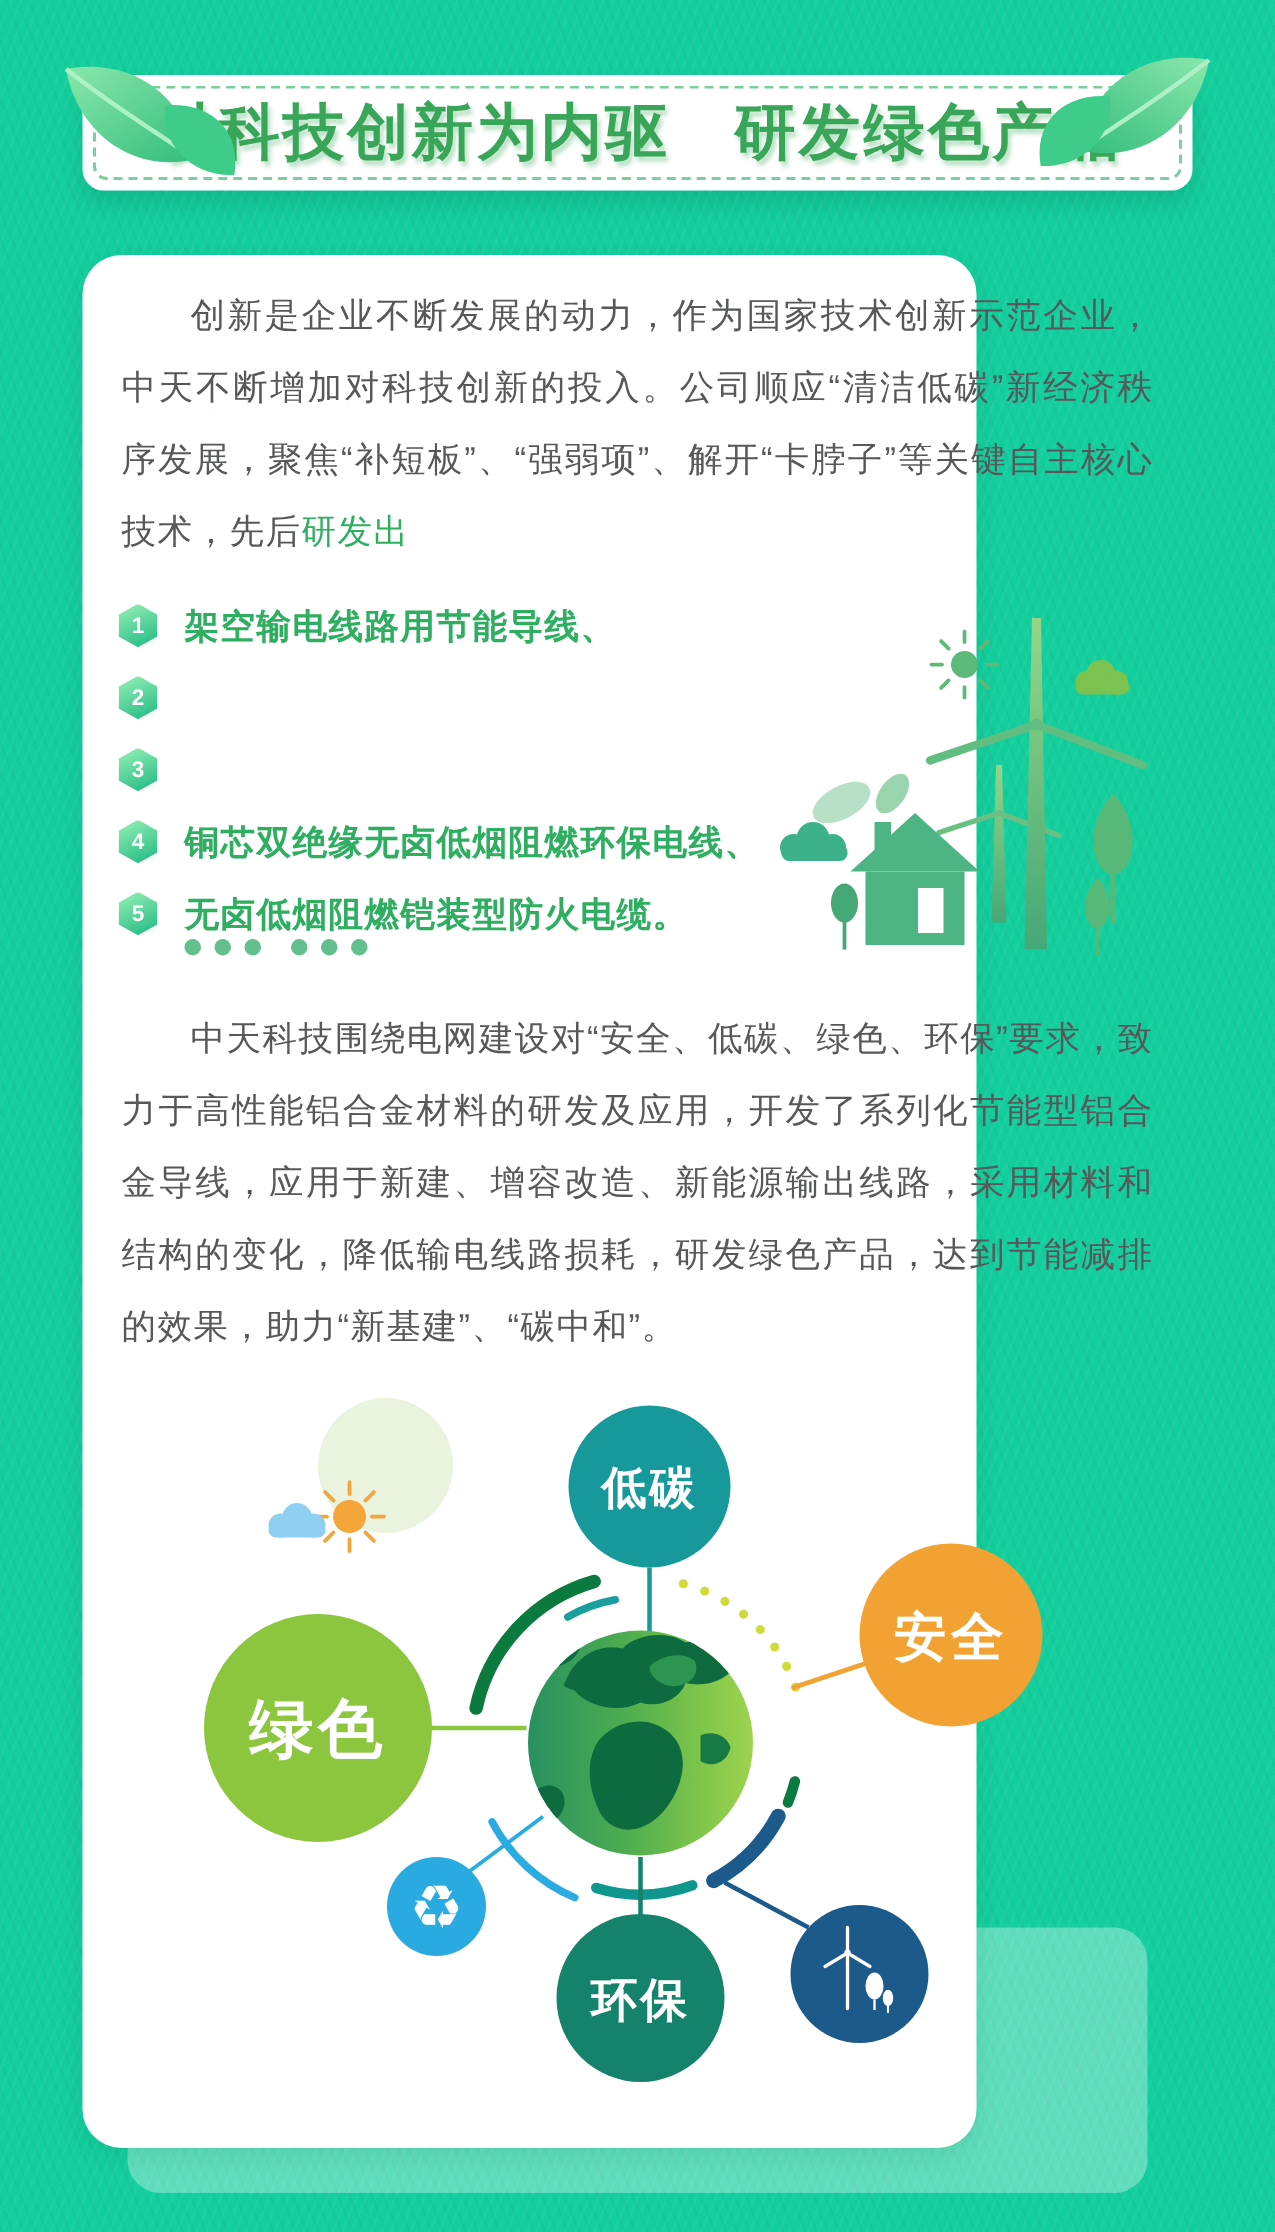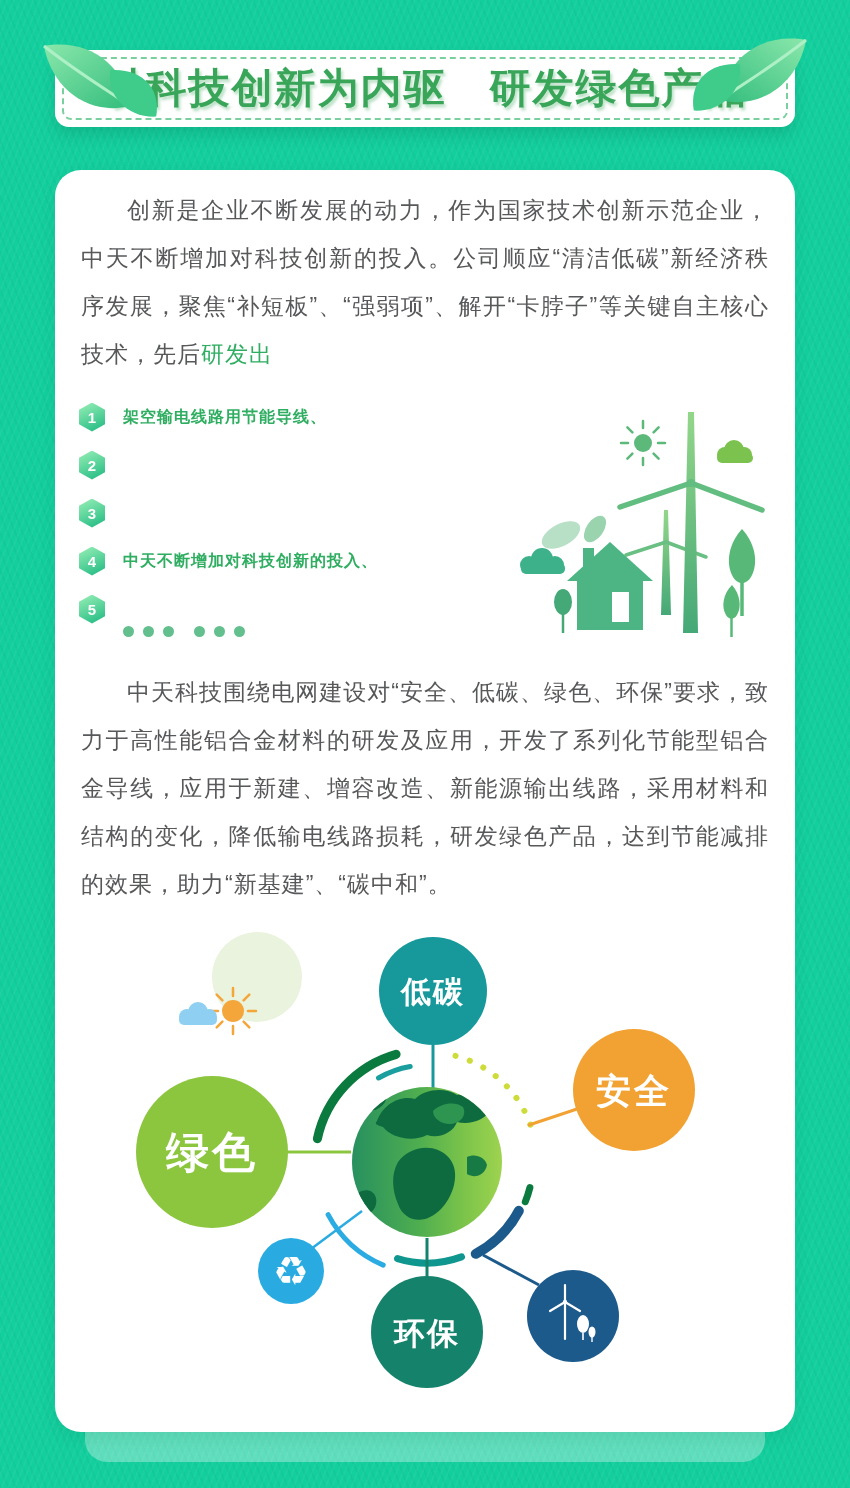--- a/index.html
+++ b/index.html
@@ -30,21 +30,21 @@
   }
   .leaves{ position:absolute; z-index:3; }
   .leaves-left{ left:34px; top:36px; }
   .leaves-right{ right:34px; top:30px; transform:scaleX(-1); }
   
   .card-echo{
     position:absolute; left:85px; top:1285px; width:680px; height:177px;
     background:rgba(255,255,255,0.32); border-radius:22px; z-index:0;
   }
   .card{
-    position:absolute; left:55px; top:170px; width:740px; height:1262px;
+    position:absolute; left:55px; top:170px; width:596px; height:1262px;
     background:#ffffff; border-radius:26px; z-index:1;
     box-shadow:0 6px 16px rgba(0,90,60,0.10);
   }
   .para{
     position:absolute; left:26px; width:688px;
     font-size:23px; line-height:48px; color:#57585a;
     letter-spacing:1px; text-indent:2em; text-align:justify;
   }
   .p1{ top:16px; }
   .p2{ top:498px; }
@@ -52,21 +52,21 @@
   
   .plist{ position:absolute; left:24px; top:223px; list-style:none; z-index:2; }
   .plist li{ display:flex; align-items:center; height:48px; }
   .hex-badge{
     width:26px; height:29px; flex:0 0 26px; margin-right:18px;
     clip-path:polygon(50% 0, 100% 25%, 100% 75%, 50% 100%, 0 75%, 0 25%);
     background:linear-gradient(155deg,#8ceab0 10%,#2ec089 85%);
     color:#fff; font-size:15px; font-weight:bold;
     display:flex; align-items:center; justify-content:center;
   }
-  .plist-text{ font-size:16px; font-weight:bold; color:#2fae62; letter-spacing:1px; white-space:nowrap; }
+  .plist-text{ font-size:23px; font-weight:bold; color:#2fae62; letter-spacing:1px; white-space:nowrap; }
   .dots-row{ position:absolute; left:68px; top:456px; display:flex; }
   .dots-row span{ width:11px; height:11px; border-radius:50%; background:#63bf8d; margin-right:9px; }
   .dots-row span:nth-child(3){ margin-right:20px; }
   
   .illu{ position:absolute; left:458px; top:225px; z-index:1; }
   .diagram{ position:absolute; left:60px; top:755px; }
   .svg-label{ font-family:"Liberation Sans","DejaVu Sans",sans-serif; font-weight:bold; fill:#ffffff; }
 </style>
 </head>
 <body>
@@ -105,24 +105,25 @@
       <span class="plist-text">架空输电线路用节能导线、</span>
     </li>
     <li>
       <span class="hex-badge">2</span>
     </li>
     <li>
       <span class="hex-badge">3</span>
     </li>
     <li>
       <span class="hex-badge">4</span>
-      <span class="plist-text">中天不断增加对科技创新的投入、</span>
+      <span class="plist-text">铜芯双绝缘无卤低烟阻燃环保电线、</span>
     </li>
     <li>
       <span class="hex-badge">5</span>
+      <span class="plist-text">无卤低烟阻燃铠装型防火电缆。</span>
     </li>
   </ul>
 
   <div class="dots-row">
     <span></span>
       <span></span>
       <span></span>
       <span></span>
       <span></span>
       <span></span>

